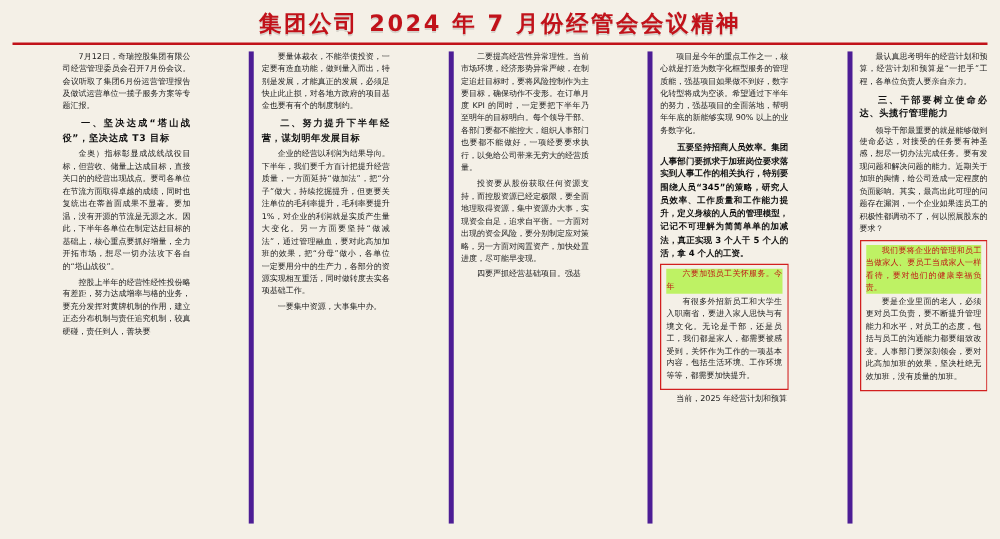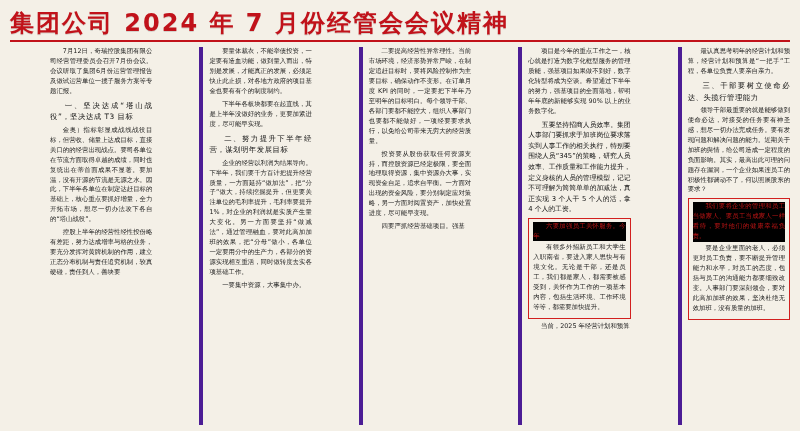--- a/index.html
+++ b/index.html
@@ -10,23 +10,24 @@
     overflow:hidden;
     position:relative;
   }
   .page{
     position:absolute;inset:0;
     background:#f4f0e7;
     padding:4px 10px 0 10px;
     box-sizing:border-box;
   }
   .headline{
+    text-align:center;
     color:#c1121a;
     font-weight:bold;
-    font-size:24px;
+    font-size:18px;
     letter-spacing:2px;
     line-height:1.1;
     margin:6px 0 4px 0;
     font-family:"DejaVu Sans","Liberation Sans",sans-serif;
     text-shadow:0 1px 0 rgba(0,0,0,.12);
   }
   .rule{
     height:2px;background:#c1121a;margin:2px 0 5px 0;
   }
   .cols{
@@ -44,56 +45,55 @@
     text-align:justify;
     overflow:hidden;
     margin-left:40px;
   }
   .col + .col{
     border-left:4px solid #4c1d95;
     padding-left:6px;
   }
   p{margin:0 0 3px 0;text-indent:2em;}
   .sub{
-    font-weight:normal;
+    font-weight:bold;
     text-indent:2em;
     margin:3px 0 3px 0;
     font-size:6.8px;
     color:#111;
   }
   .sub.big{font-size:7.4px;letter-spacing:.5px;}
   .boxred{
     border:1.6px solid #d21f1f;
     padding:3px 4px;
     margin:3px 0;
     box-sizing:border-box;
   }
   .boxred p{margin:0 0 2px 0;}
-  .hl-yellow-red{background:#000000;color:#c01515;}
+  .hl-yellow-red{background:#bef264;color:#c01515;}
 </style>
 </head>
 <body>
 
 <div class="page">
 
   <div class="headline">集团公司 2024 年 7 月份经管会会议精神</div>
   <div class="rule"></div>
 
   <div class="cols">
 
     <div class="col">
       <p>7月12日，奇瑞控股集团有限公司经营管理委员会召开7月份会议。会议听取了集团6月份运营管理报告及做试运营单位一揽子服务方案等专题汇报。</p>
       <div class="sub big">一、坚决达成“塔山战役”，坚决达成 T3 目标</div>
       <p>金奥）指标彰显成战线战役目标，但营收、储量上达成目标，直接关口的的经营出现战点。要司各单位在节流方面取得卓越的成绩，同时也复统出在蒂首面成果不显著。要加温，没有开源的节流是无源之水。因此，下半年各单位在制定达赶目标的基础上，核心重点要抓好增量，全力开拓市场，想尽一切办法攻下各自的“塔山战役”。</p>
       <p>控股上半年的经营性经性投份略有差距，努力达成增率与格的业务，要充分发挥对黄牌机制的作用，建立正态分布机制与责任追究机制，较真硬碰，责任到人，善块要</p>
     </div>
 
     <div class="col">
       <p>要量体裁衣，不能举债投资，一定要有造血功能，做到量入而出，特别是发展，才能真正的发展，必须足快止此止损，对各地方政府的项目基金也要有有个的制度制约。</p>
-      <p>下半年各板块都要在起直线，其是上半年没做好的业务，更要加紧进度，尽可能早实现。</p>
       <div class="sub big">二、努力提升下半年经营，谋划明年发展目标</div>
       <p>企业的经营以利润为结果导向。下半年，我们要千方百计把提升经营质量，一方面延持“做加法”，把“分子”做大，持续挖掘提升，但更要关注单位的毛利率提升，毛利率要提升1%，对企业的利润就是实质产生量大变化。另一方面要坚持“做减法”，通过管理融血，要对此高加加班的效果，把“分母”做小，各单位一定要用分中的生产力，各部分的资源实现相互重活，同时做转度去实各项基础工作。</p>
       <p>一要集中资源，大事集中办。</p>
     </div>
 
     <div class="col">
       <p>二要提高经营性异常理性。当前市场环境，经济形势异常严峻，在制定追赶目标时，要将风险控制作为主要目标，确保动作不变形。在订单月度 KPI 的同时，一定要把下半年乃至明年的目标明白。每个领导干部、各部门要都不能控大，组织人事部门也要都不能做好，一项经要要求执行，以免给公司带来无穷大的经营质量。</p>
       <p>投资要从股份获取任何资源支持，而控股资源已经定极限，要全面地理取得资源，集中资源办大事，实现资金自足，追求自平衡。一方面对出现的资金风险，要分别制定应对策略，另一方面对阅置资产，加快处置进度，尽可能早变现。</p>
       <p>四要严抓经营基础项目。强基</p>
       <p></p>

